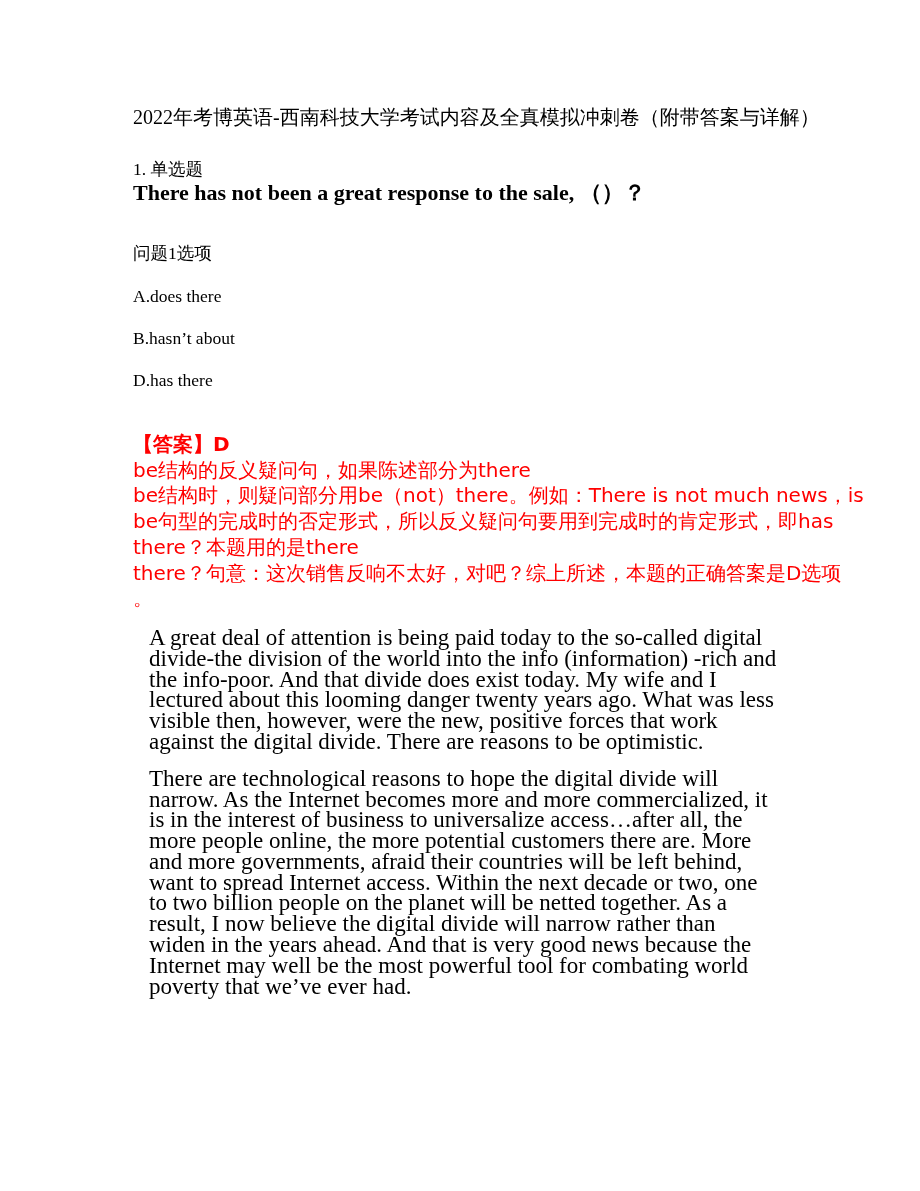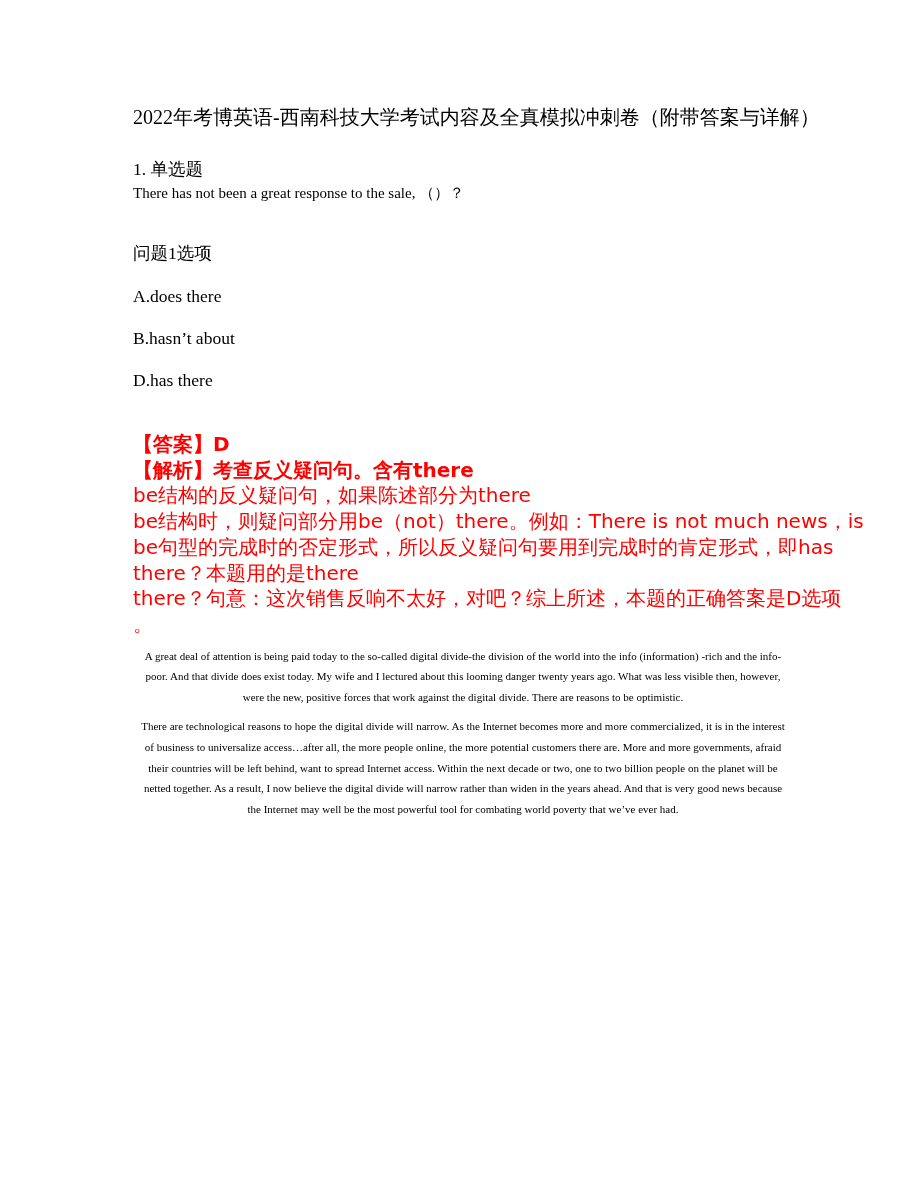--- a/index.html
+++ b/index.html
@@ -28,22 +28,23 @@
     line-height: 27px;
     text-align: center;
     white-space: nowrap;
   }
   .q-label {
     margin-top: 26px;
     font-size: 17.5px;
     line-height: 24px;
   }
   .q-stem {
-    font-size: 15px;
+    font-size: 22px;
     line-height: 24px;
+    font-weight: bold;
   }
   .options-header {
     margin-top: 36px;
     font-size: 17.5px;
     line-height: 24px;
   }
   .option {
     margin-top: 20px;
     font-size: 17.5px;
     line-height: 22px;
@@ -58,24 +59,24 @@
     line-height: 25.7px;
     white-space: nowrap;
   }
   .red-line.bold {
     font-weight: bold;
   }
   .q2-label {
     margin-top: 64px;
   }
   .passage p {
-    margin: 8px;
-    font-size: 11px;
+    margin: 16px;
+    font-size: 23px;
     line-height: 20.8px;
-    text-align: center;
+    text-align: left;
   }
 </style>
 </head>
 <body style="background: rgb(255, 255, 255); color: rgb(0, 0, 0);">
 
 <div class="page">
   <div class="content">
 
     <div class="doc-title">2022年考博英语-西南科技大学考试内容及全真模拟冲刺卷（附带答案与详解）</div>
 
@@ -84,21 +85,20 @@
       <div class="q-stem">There has not been a great response to the sale, （）？</div>
 
       <div class="options-header">问题1选项</div>
 
       <div class="option">A.does there</div>
       <div class="option">B.hasn’t about</div>
       <div class="option">D.has there</div>
 
       <div class="answer-block">
         <div class="red-line bold">【答案】D</div>
-        <div class="red-line bold">【解析】考查反义疑问句。含有there</div>
         <div class="red-line">be结构的反义疑问句，如果陈述部分为there</div>
         <div class="red-line">be结构时，则疑问部分用be（not）there。例如：There is not much news，is</div>
         <div class="red-line">be句型的完成时的否定形式，所以反义疑问句要用到完成时的肯定形式，即has</div>
         <div class="red-line">there？本题用的是there</div>
         <div class="red-line">there？句意：这次销售反响不太好，对吧？综上所述，本题的正确答案是D选项</div>
         <div class="red-line">。</div>
       </div>
     </div>
 
     <div>

